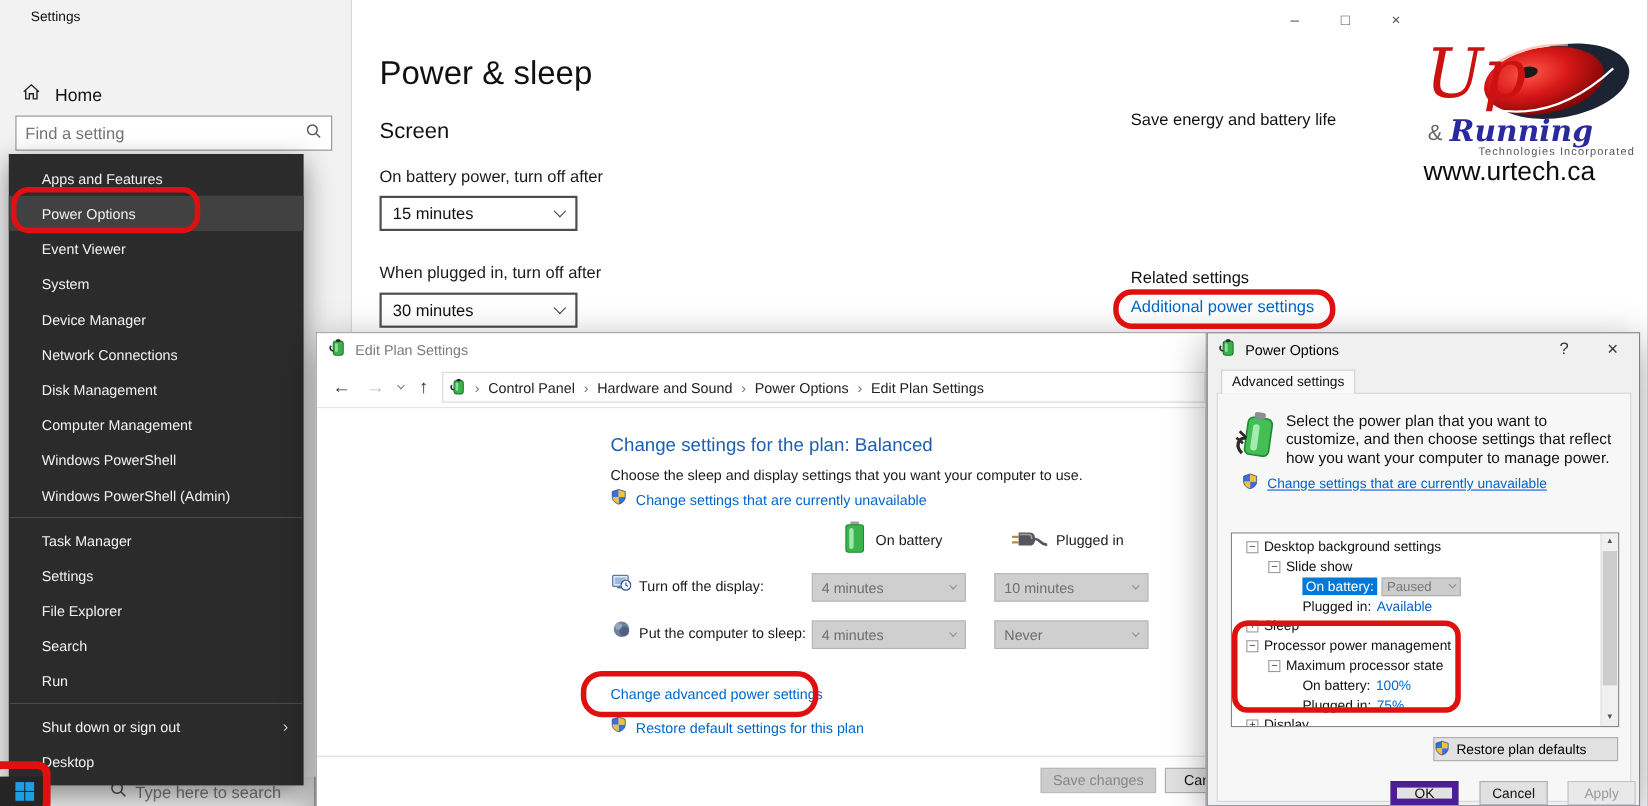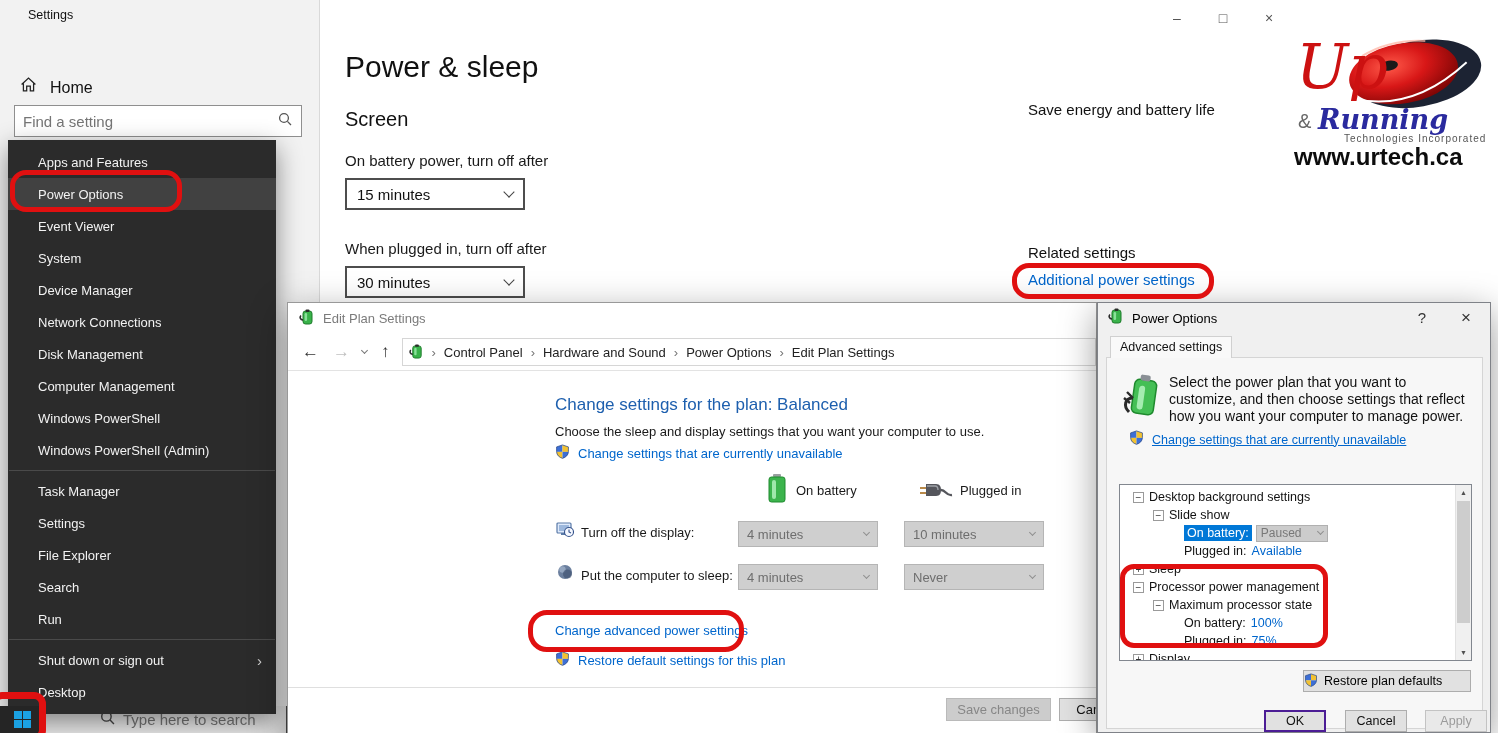--- a/index.html
+++ b/index.html
@@ -79,33 +79,33 @@
   .listbox { position:absolute; left:12px; top:126px; width:353px; height:177px; background:#fff; border:1px solid #82878f; overflow:hidden; }
   .trow { position:absolute; height:18px; display:flex; align-items:center; font-size:12.5px; color:#111; white-space:nowrap; }
   .tbox { display:inline-flex; width:11px; height:11px; border:1px solid #9a9a9a; background:#fff; align-items:center; justify-content:center; font-size:10px; line-height:9px; color:#333; margin-right:5px; cursor:pointer; }
   .tval { color:#0066cc; margin-left:5px; cursor:pointer; }
   .hl { background:#0078d7; color:#fff; padding:1px 3px; }
   .mini-dd { width:72px; height:17px; background:#cccccc; border:1px solid #b0b0b0; color:#787878; font-size:12px; display:flex; align-items:center; justify-content:space-between; padding:0 4px; margin-left:4px; }
   .sbar { position:absolute; right:0; top:0; width:16px; height:175px; background:#f0f0f0; border-left:1px solid #e2e2e2; }
   .sbtn { position:absolute; left:0; width:15px; height:15px; display:flex; align-items:center; justify-content:center; font-size:7px; color:#505050; cursor:pointer; }
   .sthumb { position:absolute; left:1px; width:13px; background:#cdcdcd; cursor:pointer; }
   .btn2 { position:absolute; height:22px; background:#e1e1e1; border:1px solid #adadad; font-size:12.5px; color:#111; display:flex; align-items:center; justify-content:center; cursor:pointer; }
-  .btn2.focus { border:2px solid #4c1d95; }
+  .btn2.focus { border:6px solid #4c1d95; }
   .btn2.disabled { color:#9b9b9b; background:#e9e9e9; border-color:#c3c3c3; cursor:default; }
 
   
   .redmark { position:absolute; border:5px solid #e01010; border-radius:18px; z-index:60; pointer-events:none; }
 
   
   .logo { left:1288px; top:30px; width:206px; height:140px; z-index:2; }
   .logo-up { position:absolute; left:8px; top:8px; font-family:"DejaVu Serif", serif; font-style:italic; font-size:62px; color:#cc1111; line-height:58px; }
   .logo-amp { position:absolute; left:10px; top:80px; font-size:20px; color:#666; }
   .logo-running { position:absolute; left:30px; top:74px; font-family:"DejaVu Serif", serif; font-style:italic; font-weight:bold; font-size:27px; color:#2a2a9e; }
   .logo-tag { position:absolute; left:56px; top:103px; font-size:10px; letter-spacing:1px; color:#555; }
-  .logo-url { position:absolute; left:6px; top:113px; font-size:24px; font-weight:bold; color:#0d0d0d; }
+  .logo-url { position:absolute; left:6px; top:113px; font-size:24px; font-weight:normal; color:#0d0d0d; }
   .logo-mouse { position:absolute; left:48px; top:0px; }
 </style>
 </head>
 <body>
 
 <svg width="0" height="0" style="position:absolute">
   <defs>
     <g id="shield">
       <clipPath id="shclip">
           <path d="M8 1 L14.3 3.1 V8 C14.3 12 11.3 14.3 8 15.3 C4.7 14.3 1.7 12 1.7 8 V3.1 Z"></path>

